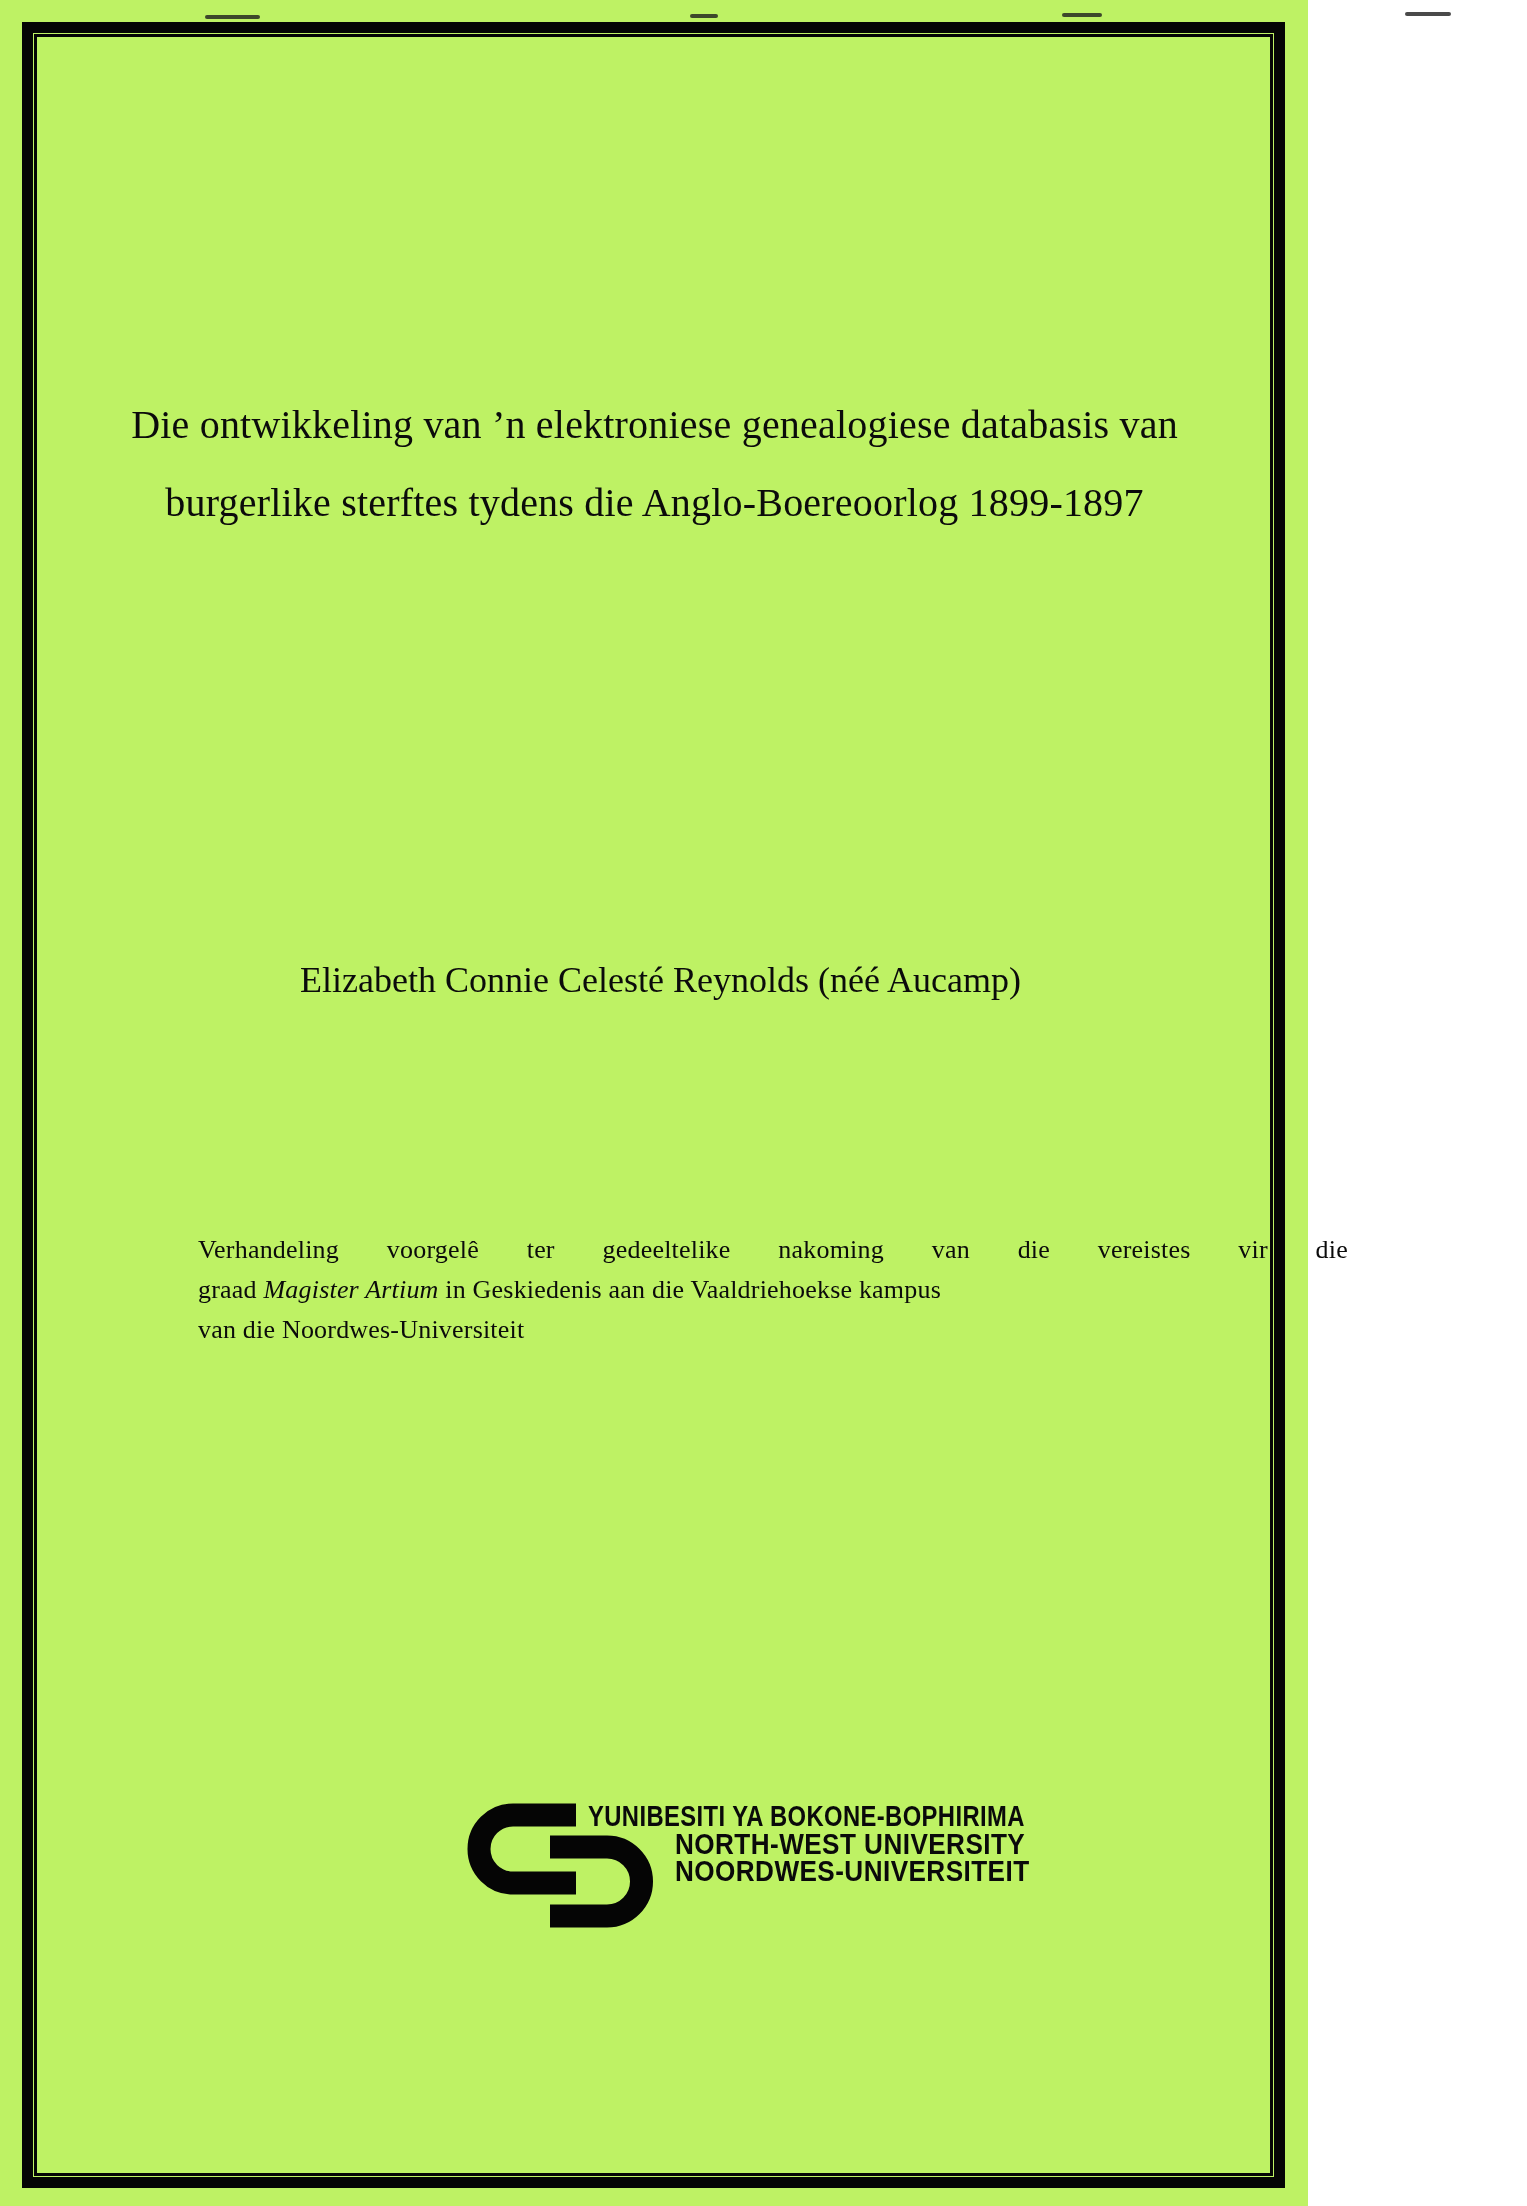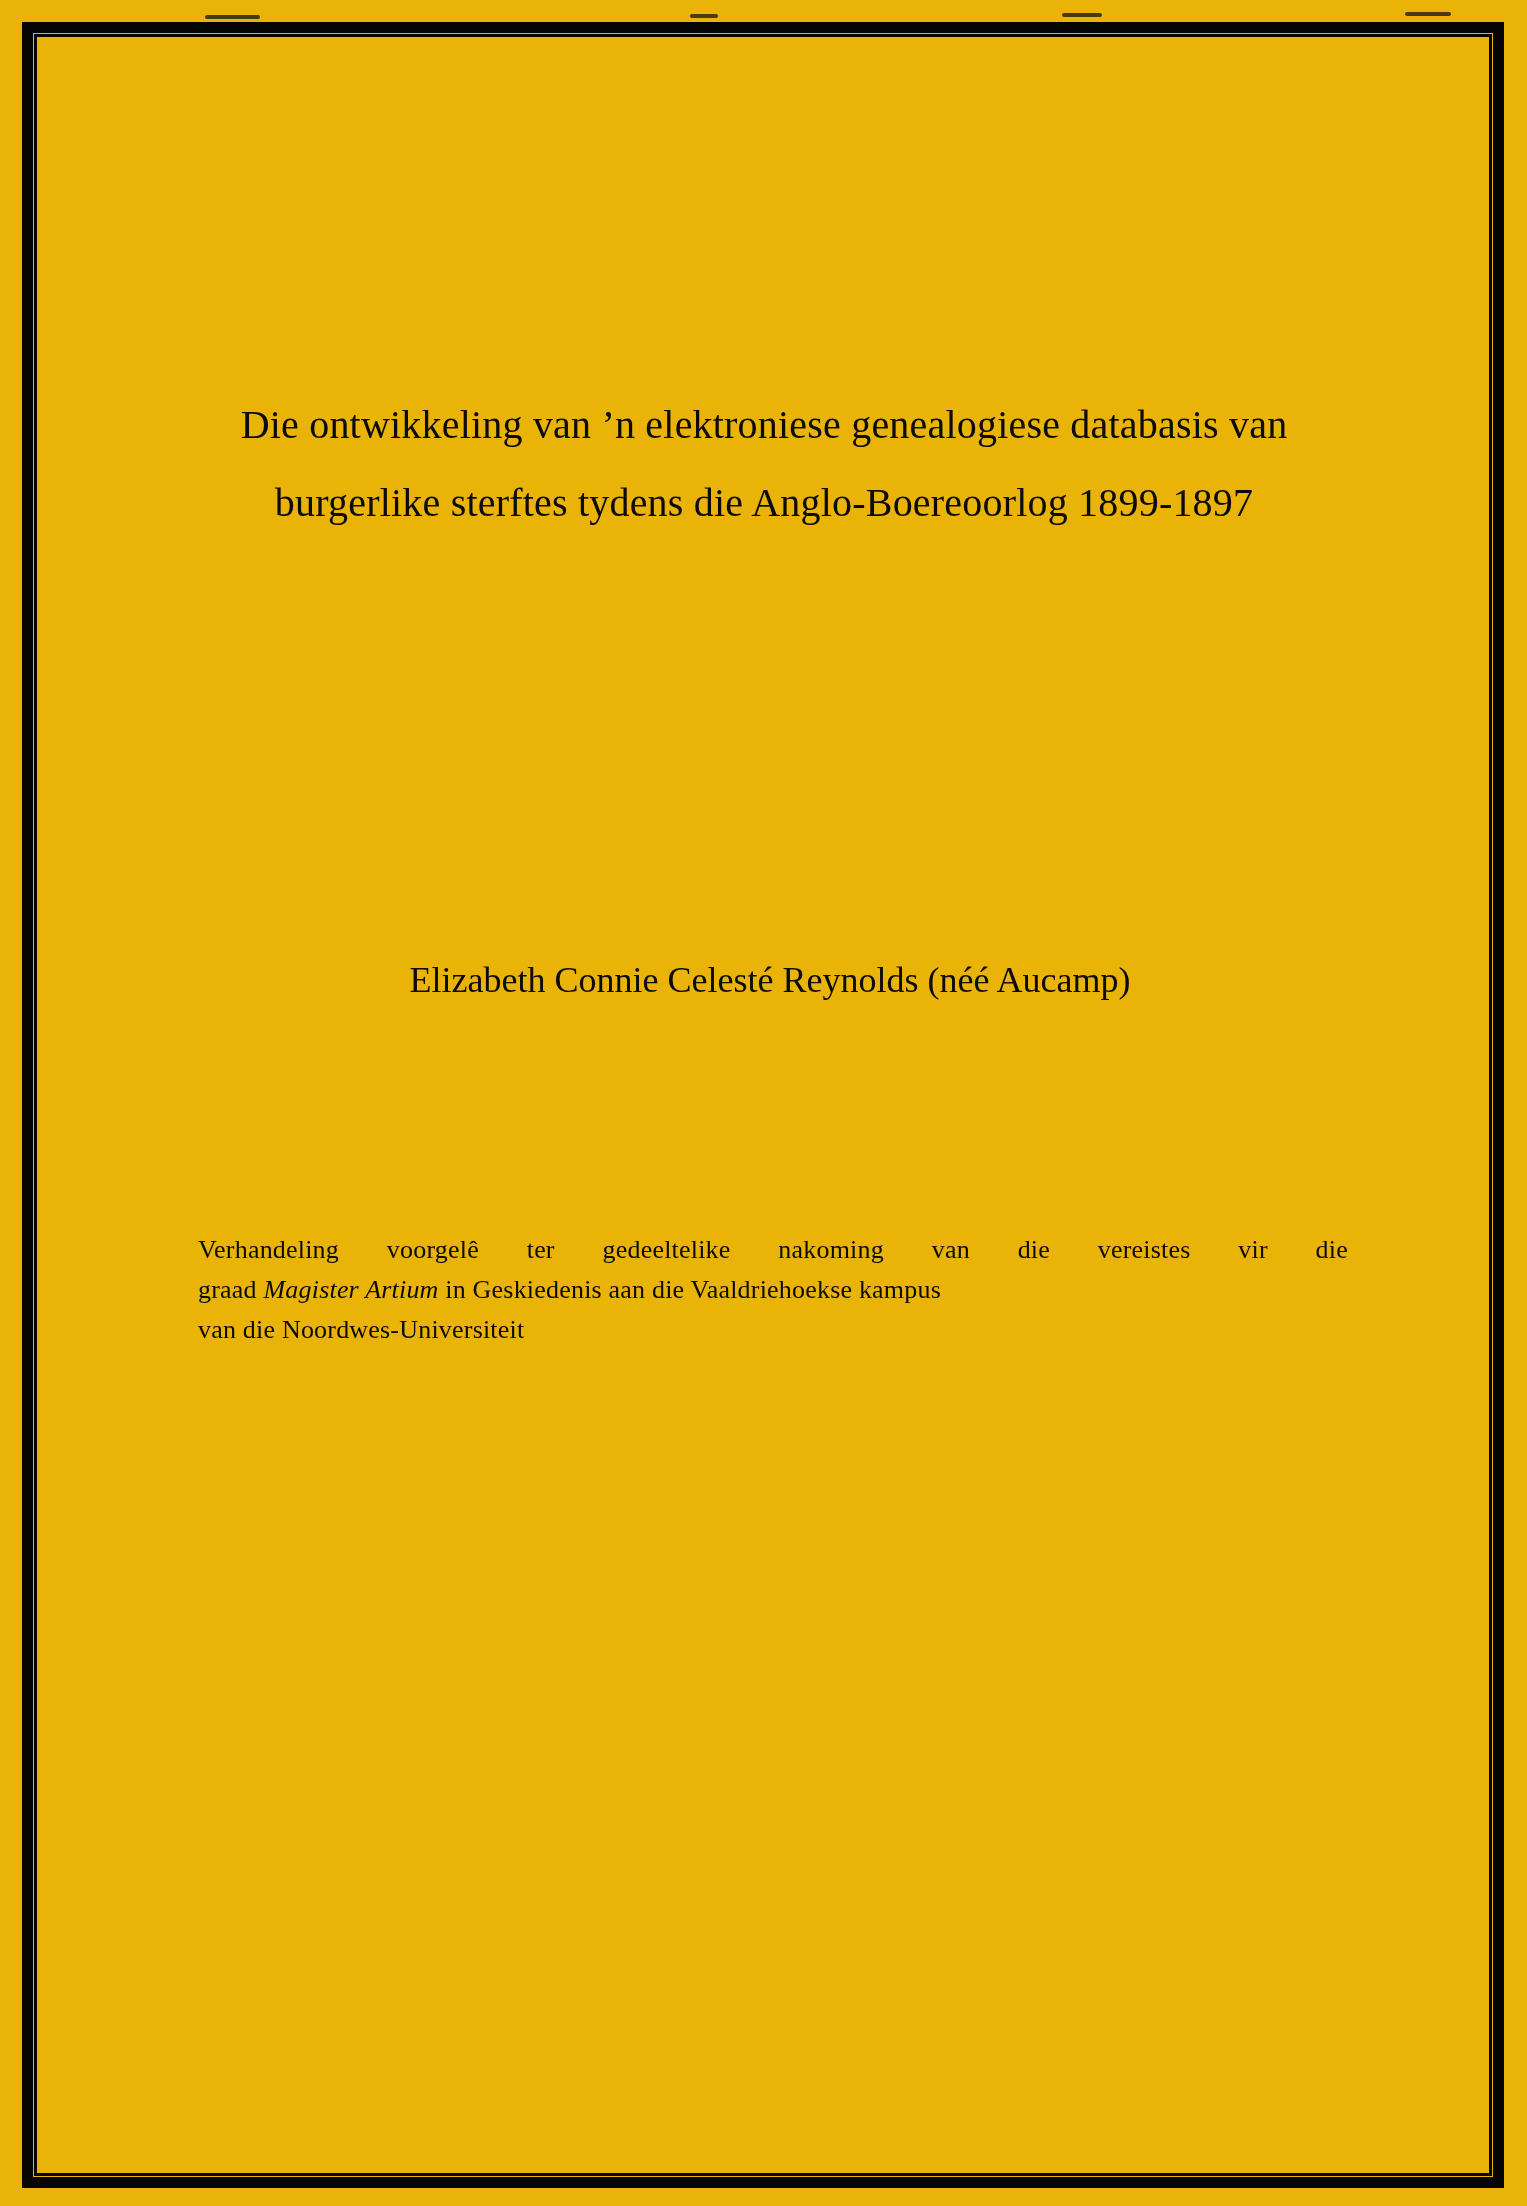--- a/index.html
+++ b/index.html
@@ -5,23 +5,23 @@
   html, body {
     margin: 0;
     padding: 0;
     background: #ffffff;
     width: 1527px;
     height: 2206px;
     overflow: hidden;
   }
   .page {
     position: relative;
-    width: 1527px;
+    width: 1308px;
     height: 2206px;
-    background: #eab308;
+    background: #bef264;
     font-family: "Liberation Serif", serif;
     color: #0b0b0b;
   }
   
   .border-frame {
     position: absolute;
     left: 22px; top: 22px; right: 23px; bottom: 18px;
     border: 11px solid #050505;
   }
   .inner-line {
@@ -134,14 +134,25 @@
 
   <div class="author">Elizabeth Connie Celesté Reynolds (néé Aucamp)</div>
 
   <div class="statement">
     <div class="justified">Verhandeling voorgelê ter gedeeltelike nakoming van die vereistes vir die</div>
     <div><span>graad </span><span class="italic">Magister Artium</span><span> in Geskiedenis aan die Vaaldriehoekse kampus</span></div>
     <div>van die Noordwes-Universiteit</div>
   </div>
 
 
+  <div class="logo">
+    <svg width="200" height="140" viewBox="460 1795 200 140" aria-hidden="true">
+
+      <path d="M 576 1815 H 513 A 34 34 0 0 0 513 1883 H 576" fill="none" stroke="#050505" stroke-width="23" stroke-linejoin="round"></path>
+
+      <path d="M 550 1847 H 607 A 34.5 34.5 0 0 1 607 1916 H 550" fill="none" stroke="#050505" stroke-width="23" stroke-linejoin="round"></path>
+    </svg>
+    <div class="logo-line l1">YUNIBESITI YA BOKONE-BOPHIRIMA</div>
+    <div class="logo-line l2">NORTH-WEST UNIVERSITY</div>
+    <div class="logo-line l3">NOORDWES-UNIVERSITEIT</div>
+  </div>
 
 </div>
 
 </body></html>

